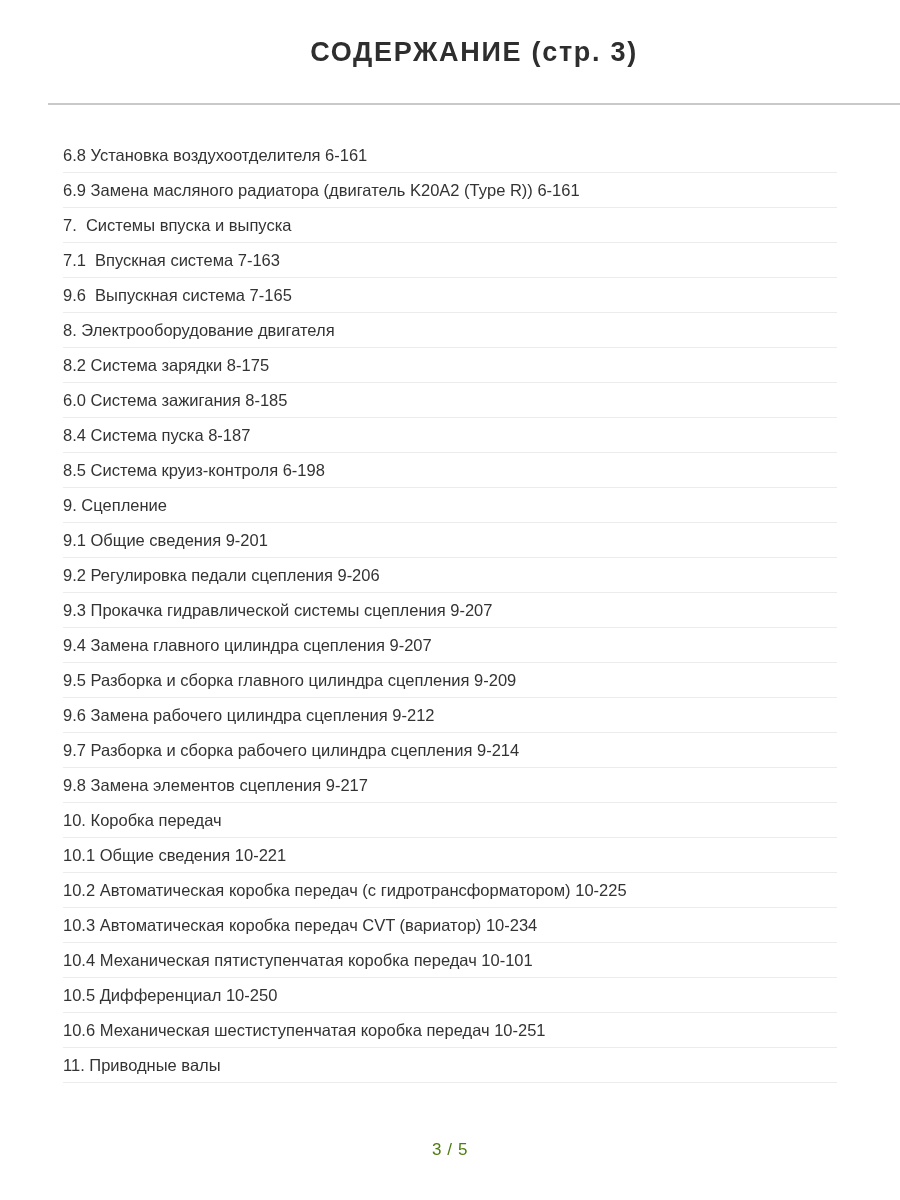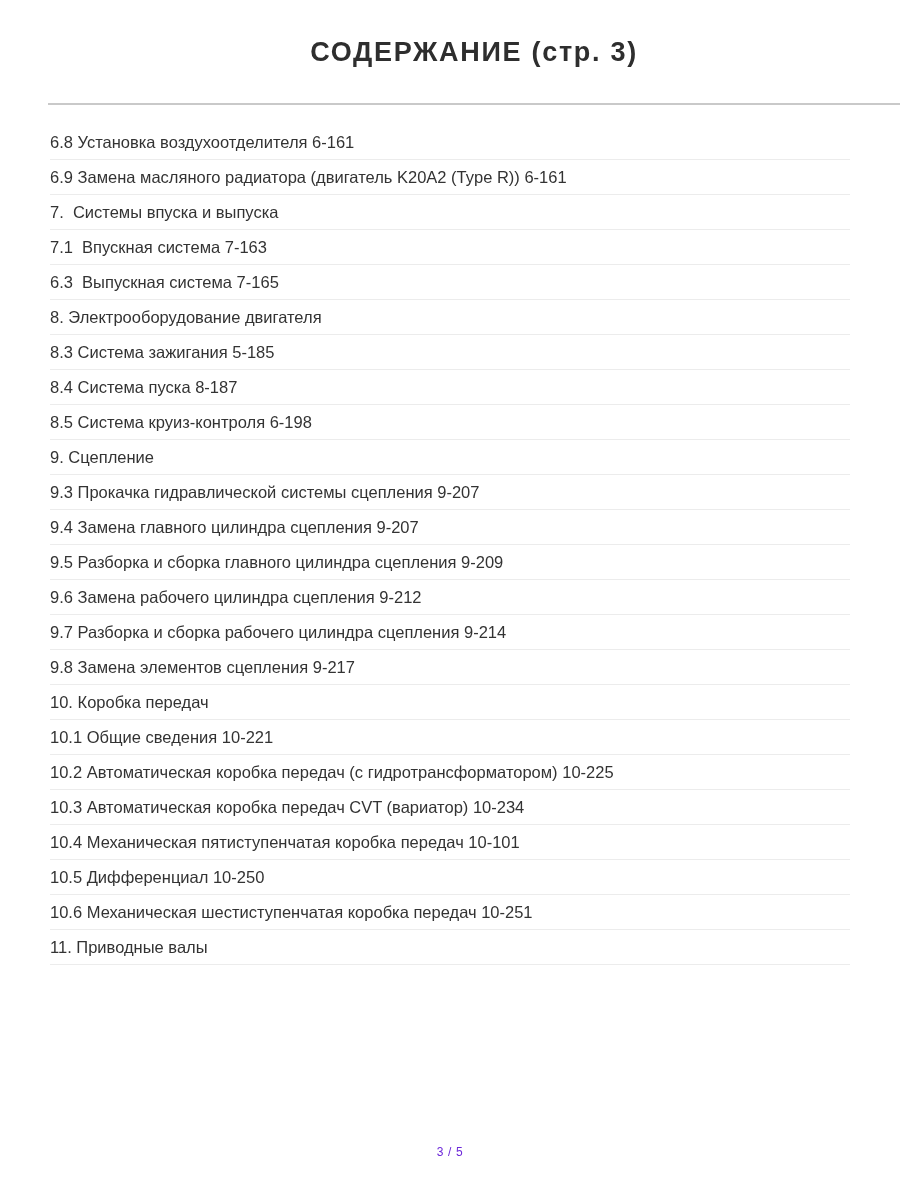--- a/index.html
+++ b/index.html
@@ -38,65 +38,68 @@
     line-height: 1.25;
   }
   .title-rule {
     margin: 33px 0 0 0;
     height: 2px;
     background: #c9c9c9;
     border: 0;
   }
   .toc {
     list-style: none;
-    margin: 2px;
+    margin: 15px;
     padding: 18px 48px;
     flex: 1 1 auto;
   }
   .toc-item {
     height: 34px;
     line-height: 34px;
     font-size: 16.5px;
     color: #333333;
     border-bottom: 1px solid #ececec;
     white-space: pre;
     overflow: hidden;
     text-overflow: ellipsis;
   }
   .doc-footer {
     padding: 0 48px 40px 48px;
     text-align: center;
   }
   .page-number {
-    font-size: 12px;
-    color: #6d28d9;
+    font-size: 17px;
+    color: #4d7c0f;
     letter-spacing: 0.6px;
   }
 </style>
 </head>
 <body>
 
 <div class="page">
 
   <header class="doc-header">
     <h1 class="doc-title">СОДЕРЖАНИЕ (стр. 3)</h1>
     <hr class="title-rule">
   </header>
 
   <ul class="toc" id="toc-list">
       <li class="toc-item">6.8 Установка воздухоотделителя 6-161</li>
       <li class="toc-item">6.9 Замена масляного радиатора (двигатель K20A2 (Type R)) 6-161</li>
       <li class="toc-item">7.  Системы впуска и выпуска</li>
       <li class="toc-item">7.1  Впускная система 7-163</li>
-      <li class="toc-item">6.3  Выпускная система 7-165</li>
+      <li class="toc-item">9.6  Выпускная система 7-165</li>
       <li class="toc-item">8. Электрооборудование двигателя</li>
-      <li class="toc-item">8.3 Система зажигания 5-185</li>
+      <li class="toc-item">8.2 Система зарядки 8-175</li>
+      <li class="toc-item">6.0 Система зажигания 8-185</li>
       <li class="toc-item">8.4 Система пуска 8-187</li>
       <li class="toc-item">8.5 Система круиз-контроля 6-198</li>
       <li class="toc-item">9. Сцепление</li>
+      <li class="toc-item">9.1 Общие сведения 9-201</li>
+      <li class="toc-item">9.2 Регулировка педали сцепления 9-206</li>
       <li class="toc-item">9.3 Прокачка гидравлической системы сцепления 9-207</li>
       <li class="toc-item">9.4 Замена главного цилиндра сцепления 9-207</li>
       <li class="toc-item">9.5 Разборка и сборка главного цилиндра сцепления 9-209</li>
       <li class="toc-item">9.6 Замена рабочего цилиндра сцепления 9-212</li>
       <li class="toc-item">9.7 Разборка и сборка рабочего цилиндра сцепления 9-214</li>
       <li class="toc-item">9.8 Замена элементов сцепления 9-217</li>
       <li class="toc-item">10. Коробка передач</li>
       <li class="toc-item">10.1 Общие сведения 10-221</li>
       <li class="toc-item">10.2 Автоматическая коробка передач (с гидротрансформатором) 10-225</li>
       <li class="toc-item">10.3 Автоматическая коробка передач CVT (вариатор) 10-234</li>

